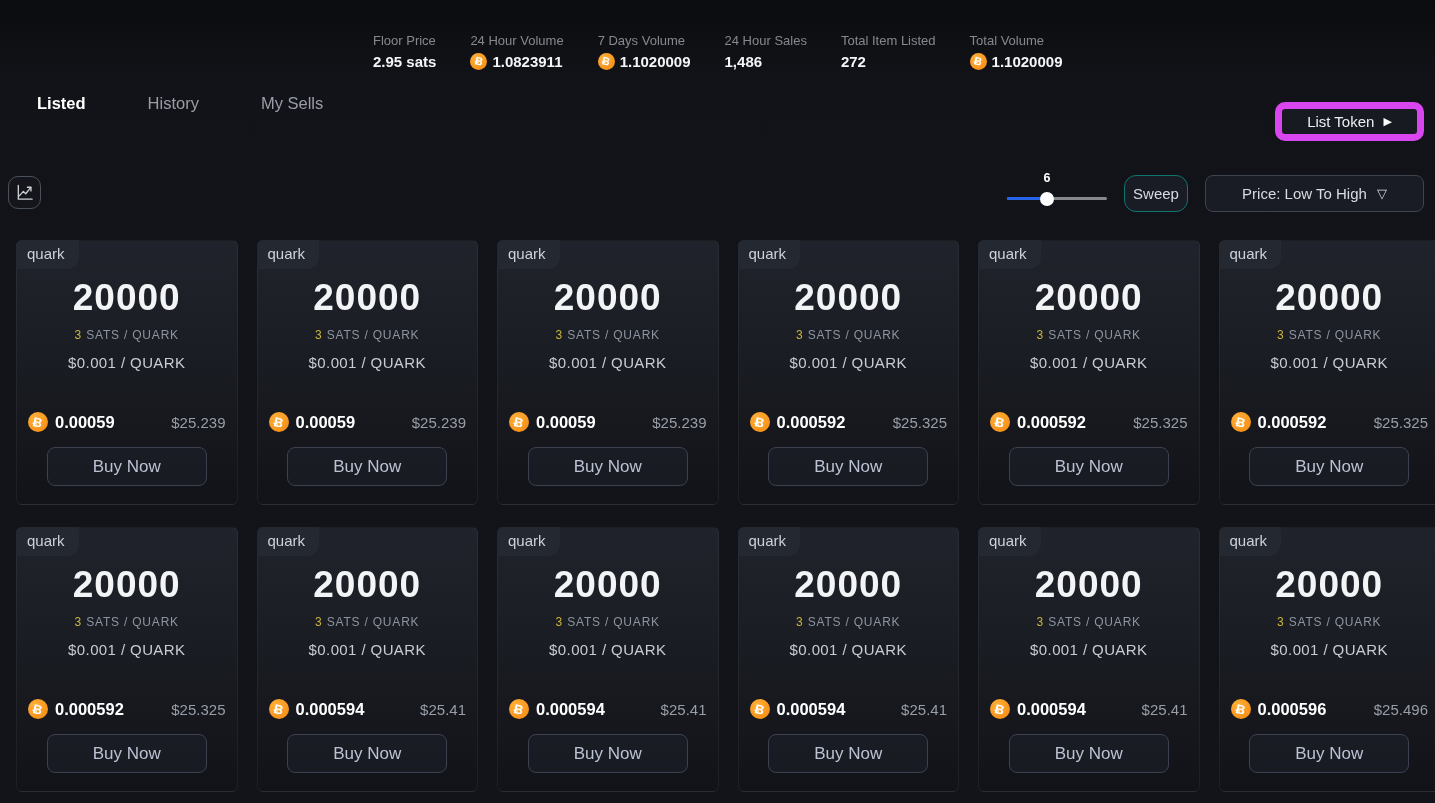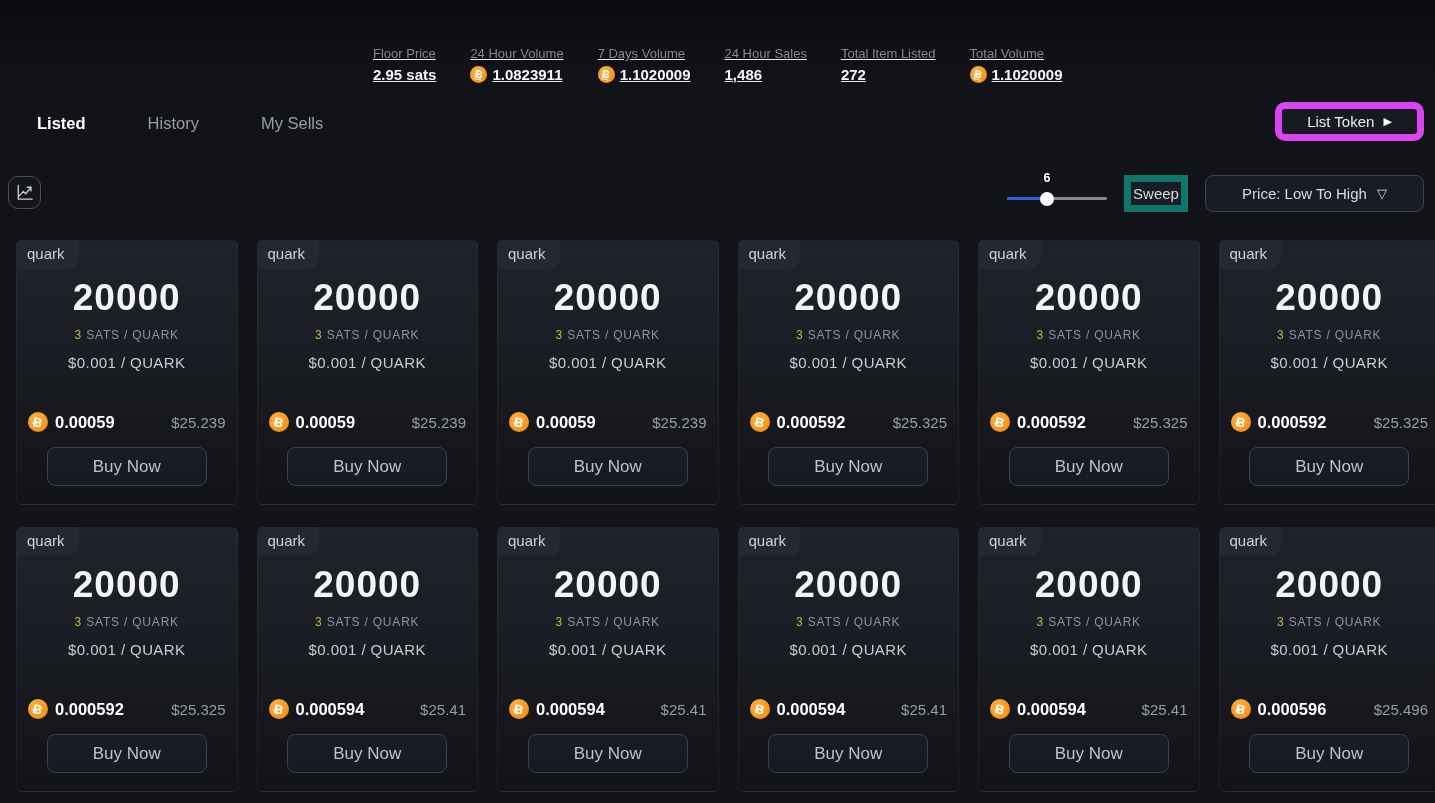--- a/index.html
+++ b/index.html
@@ -5,36 +5,36 @@
   * { margin:0; padding:0; box-sizing:border-box; }
   html,body { width:1435px; height:803px; overflow:hidden; }
   body {
     font-family:"Liberation Sans", sans-serif;
     background:linear-gradient(180deg,#0b0c0f 0%,#121318 10%,#13141a 100%);
     color:#e8eaee;
     position:relative;
   }
 
   
-  .stats { position:absolute; top:46px; left:373px; display:flex; gap:34px;text-decoration:underline; }
+  .stats { position:absolute; top:33px; left:373px; display:flex; gap:34px; }
   .stat { display:flex; flex-direction:column; }
   .stat-label { font-size:13px; color:#85898f; margin-bottom:5px; white-space:nowrap; }
   .stat-value { font-size:15px; font-weight:bold; color:#f4f5f7; display:flex; align-items:center; gap:5px; white-space:nowrap; }
 
   .btc {
     display:inline-flex; align-items:center; justify-content:center;
     width:17px; height:17px; border-radius:50%;
     background:radial-gradient(circle at 35% 30%, #ffb03a, #f7931a 70%);
     color:#fff; font-weight:bold; font-size:11px; flex:0 0 auto;
   }
   .btc > i { font-style:normal; transform:rotate(13deg); line-height:1; }
   .btc.lg { width:20px; height:20px; font-size:13px; }
 
   
-  .tabs { position:absolute; top:114px; left:37px; display:flex; gap:62px; }
+  .tabs { position:absolute; top:94px; left:37px; display:flex; gap:62px; }
   .tab { font-size:16.5px; color:#989da7; cursor:pointer; background:none; border:none; font-family:inherit; }
   .tab.active { color:#ffffff; font-weight:bold; }
 
   .list-token {
     position:absolute; top:102px; left:1275px; width:149px; height:39px;
     border-radius:10px; border:7px solid #d946ef; background:#171a21;
     color:#eceef2; font-size:15px; font-family:inherit;
     display:flex; align-items:center; justify-content:center; gap:9px; cursor:pointer;
   }
   .list-token .arrow { font-size:11px; color:#fff; }
@@ -47,21 +47,21 @@
   }
 
   .slider { position:absolute; top:171px; left:1007px; width:100px; height:40px; }
   .slider-value { position:absolute; top:0; left:40%; transform:translateX(-50%); font-size:12.5px; font-weight:bold; color:#fff; }
   .slider-track { position:absolute; top:26px; left:0; width:100%; height:3px; background:#85888e; border-radius:2px; }
   .slider-fill { position:absolute; top:26px; left:0; width:40%; height:3px; background:#2563e8; border-radius:2px; }
   .slider-thumb { position:absolute; top:20.5px; left:40%; transform:translateX(-50%); width:14px; height:14px; border-radius:50%; background:#ffffff; cursor:grab; }
 
   .sweep-btn {
     position:absolute; top:175px; left:1124px; width:64px; height:37px;
-    border-radius:0; border:7px solid #0f766e; background:#191c24;
+    border-radius:12px; border:1px solid #0f766e; background:#191c24;
     color:#d8dbe1; font-size:15px; font-family:inherit; cursor:pointer;
   }
   .sort-btn {
     position:absolute; top:175px; left:1205px; width:219px; height:37px;
     border-radius:8px; border:1px solid #3d434f; background:#191c24;
     color:#d8dbe1; font-size:15px; font-family:inherit; cursor:pointer;
     display:flex; align-items:center; justify-content:center; gap:10px;
   }
   .sort-btn .arrow { font-size:13px; }
 

